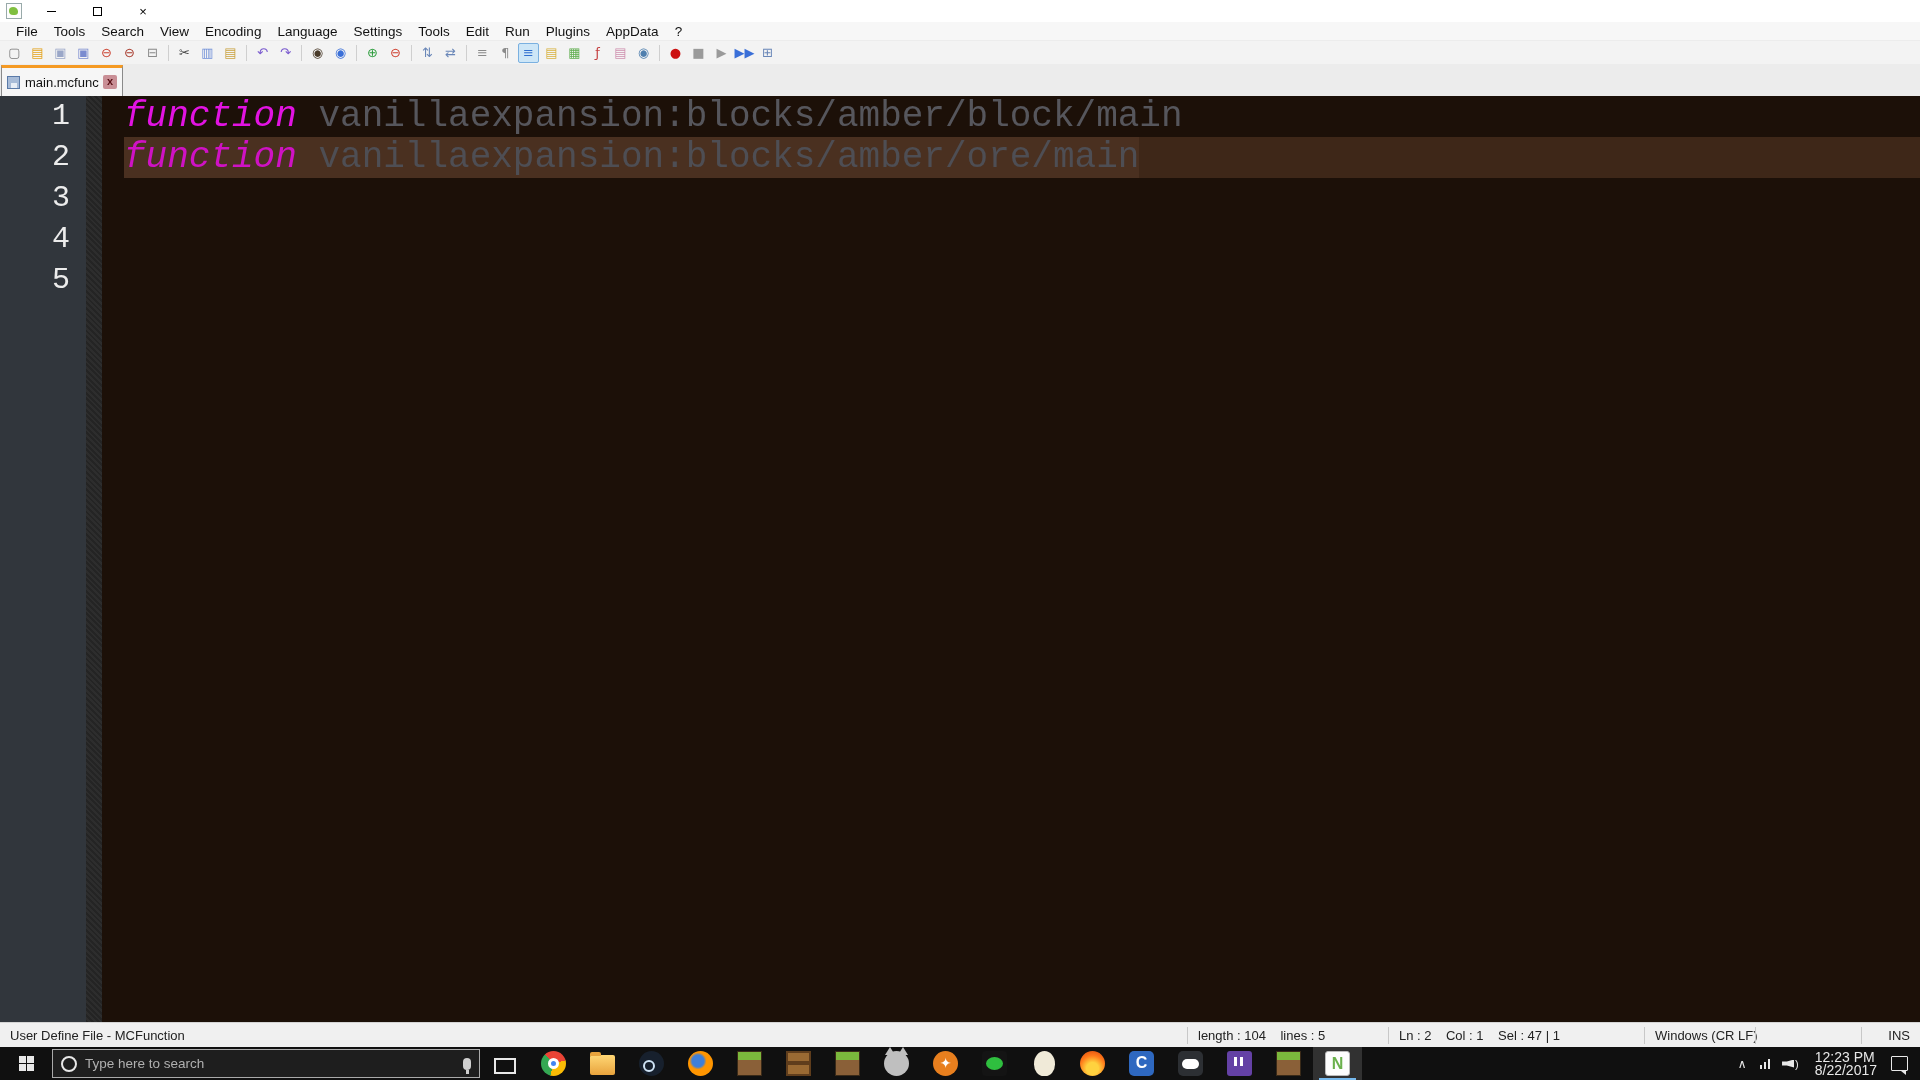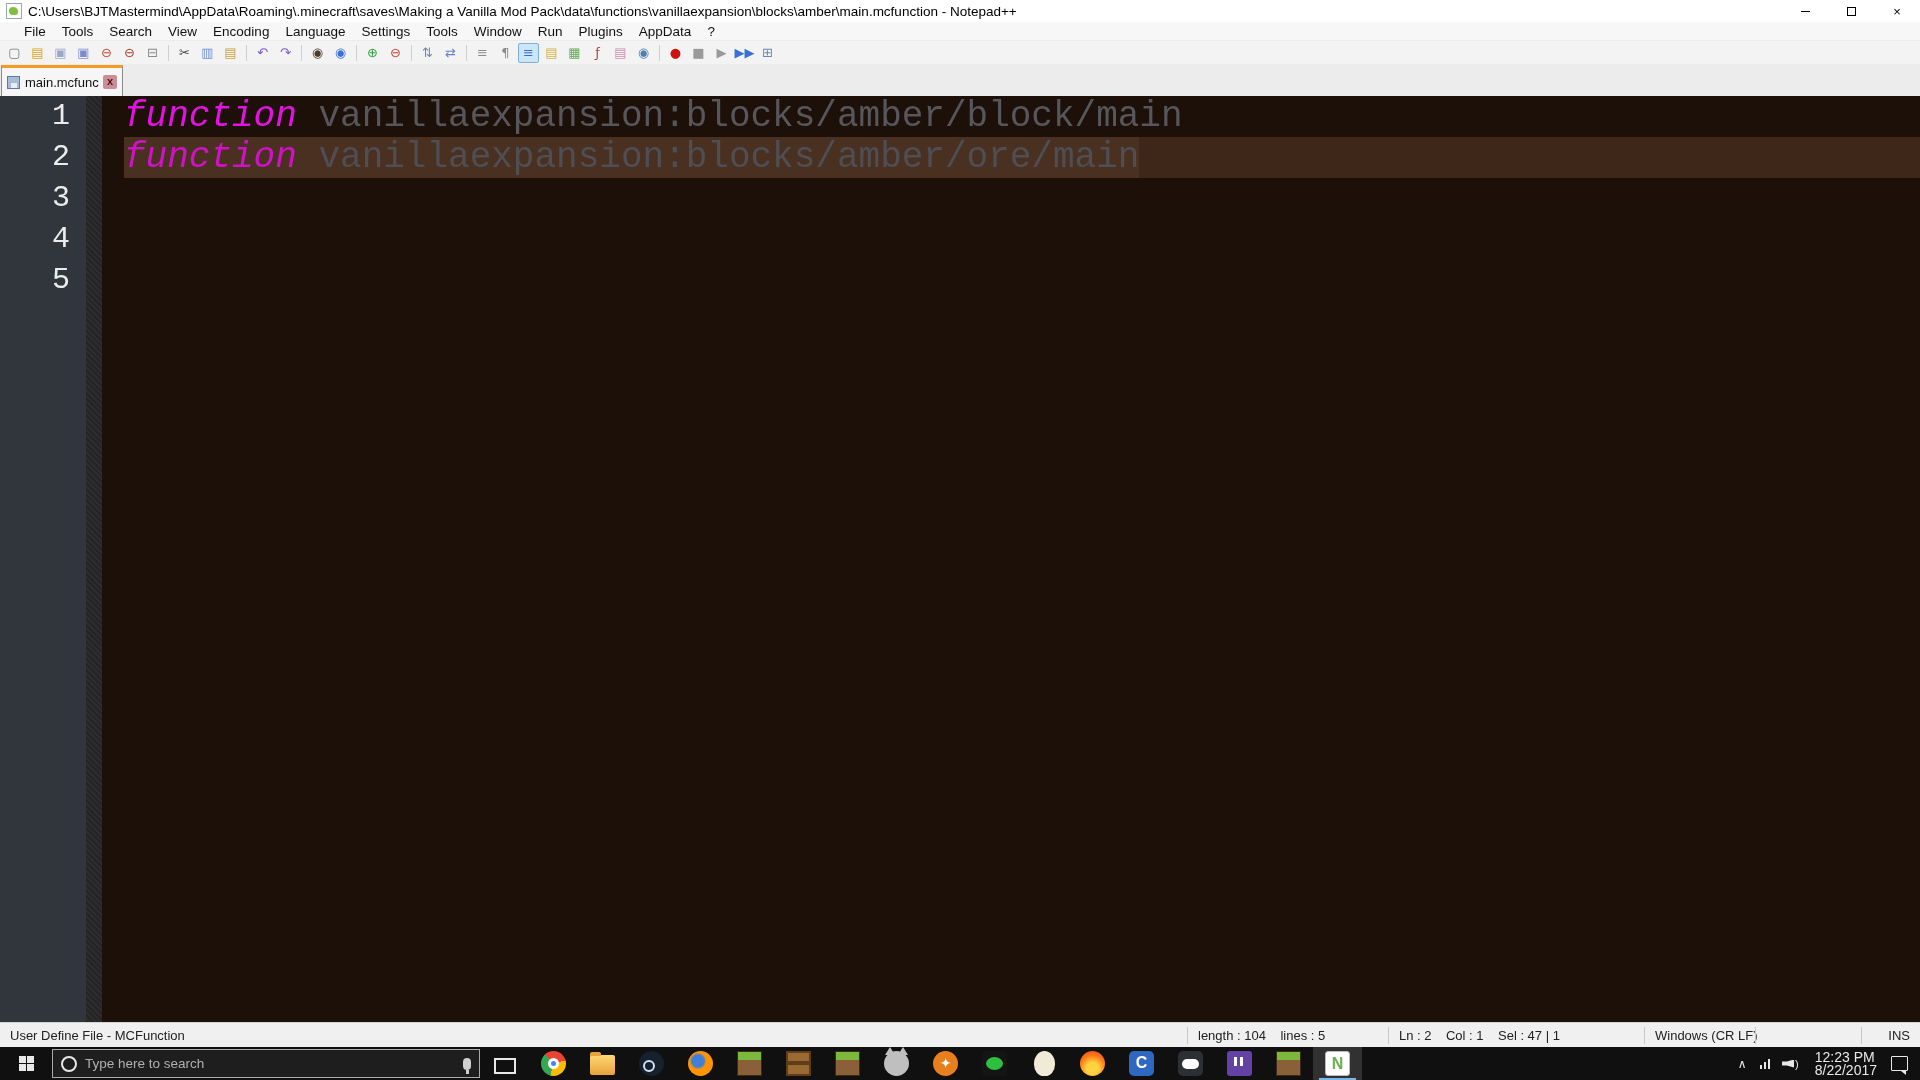--- a/index.html
+++ b/index.html
@@ -13,21 +13,21 @@
   .app-ico::after { content:""; position:absolute; left:2px; top:3px; width:9px; height:8px; border-radius:50% 60% 40% 50%; background:#7fbf3f; }
   .titlebar .title-text { flex:1; white-space:nowrap; overflow:hidden; }
   .win-controls { display:flex; height:22px; }
   .win-btn { width:46px; height:22px; display:flex; align-items:center; justify-content:center; color:#000; font-size:13px; cursor:default; }
   .restore-glyph { position:relative; width:9px; height:9px; }
   .restore-glyph::before { content:""; position:absolute; right:0; top:0; width:7px; height:7px; border:1px solid #000; }
   .restore-glyph::after { content:""; position:absolute; left:0; bottom:0; width:7px; height:7px; border:1px solid #000; background:#fff; }
   .min-glyph { width:9px; height:1px; background:#000; }
 
   
-  .menubar { height:19px; background:#f7f7f7; display:flex; align-items:flex-start; font-size:13.5px; color:#111; padding-left:16px; border-bottom:1px solid #ececec; }
+  .menubar { height:19px; background:#f7f7f7; display:flex; align-items:flex-start; font-size:13.5px; color:#111; padding-left:8px; border-bottom:1px solid #ececec; }
   .menu-item { padding:0 8px; height:100%; display:flex; align-items:center; }
 
   
   .toolbar { height:23px; background:#f3f3f3; display:flex; align-items:center; padding-left:3px; }
   .ticon { width:21px; height:20px; margin:0 1px; display:flex; align-items:center; justify-content:center; font-size:13px; border:1px solid transparent; border-radius:2px; font-family:"DejaVu Sans", sans-serif; }
   .ticon.pressed { background:#cde6f7; border-color:#7ab0e0; }
   .tsep { width:1px; height:16px; background:#cfcfcf; margin:0 4px; }
 
   
   .tabbar { height:32px; background:#ececec; display:flex; align-items:flex-end; }
@@ -111,21 +111,20 @@
   .notif-ico { width:17px; height:15px; border:1.5px solid #e8e8e8; border-radius:1px; margin:0 12px 0 4px; position:relative; }
   .notif-ico::after { content:""; position:absolute; right:1px; bottom:-5px; border-left:5px solid transparent; border-top:4px solid #e8e8e8; }
 </style>
 </head>
 <body>
 
 <div class="app">
 
   <div class="titlebar">
     <div class="app-ico"></div>
-    <div class="title-text">C:\Users\BJTMastermind\AppData\Roaming\.minecraft\saves\Making a Vanilla Mod Pack\data\functions\vanillaexpansion\blocks\amber\main.mcfunction - Notepad++</div>
     <div class="win-controls">
       <div class="win-btn">
           <span class="min-glyph"></span>
         </div>
       <div class="win-btn">
           <span class="restore-glyph"></span>
         </div>
       <div class="win-btn">
           <span>×</span>
         </div>
@@ -134,21 +133,21 @@
 
   <div class="menubar" id="menubar">
       <div class="menu-item">File</div>
       <div class="menu-item">Tools</div>
       <div class="menu-item">Search</div>
       <div class="menu-item">View</div>
       <div class="menu-item">Encoding</div>
       <div class="menu-item">Language</div>
       <div class="menu-item">Settings</div>
       <div class="menu-item">Tools</div>
-      <div class="menu-item">Window</div>
+      <div class="menu-item">Edit</div>
       <div class="menu-item">Run</div>
       <div class="menu-item">Plugins</div>
       <div class="menu-item">AppData</div>
       <div class="menu-item">?</div>
     </div>
 
   <div class="toolbar" id="toolbar">
       <div class="ticon" style="color: rgb(122, 122, 122);">▢</div>
       <div class="ticon" style="color: rgb(227, 162, 26);">▤</div>
       <div class="ticon" style="color: rgb(154, 167, 200);">▣</div>

